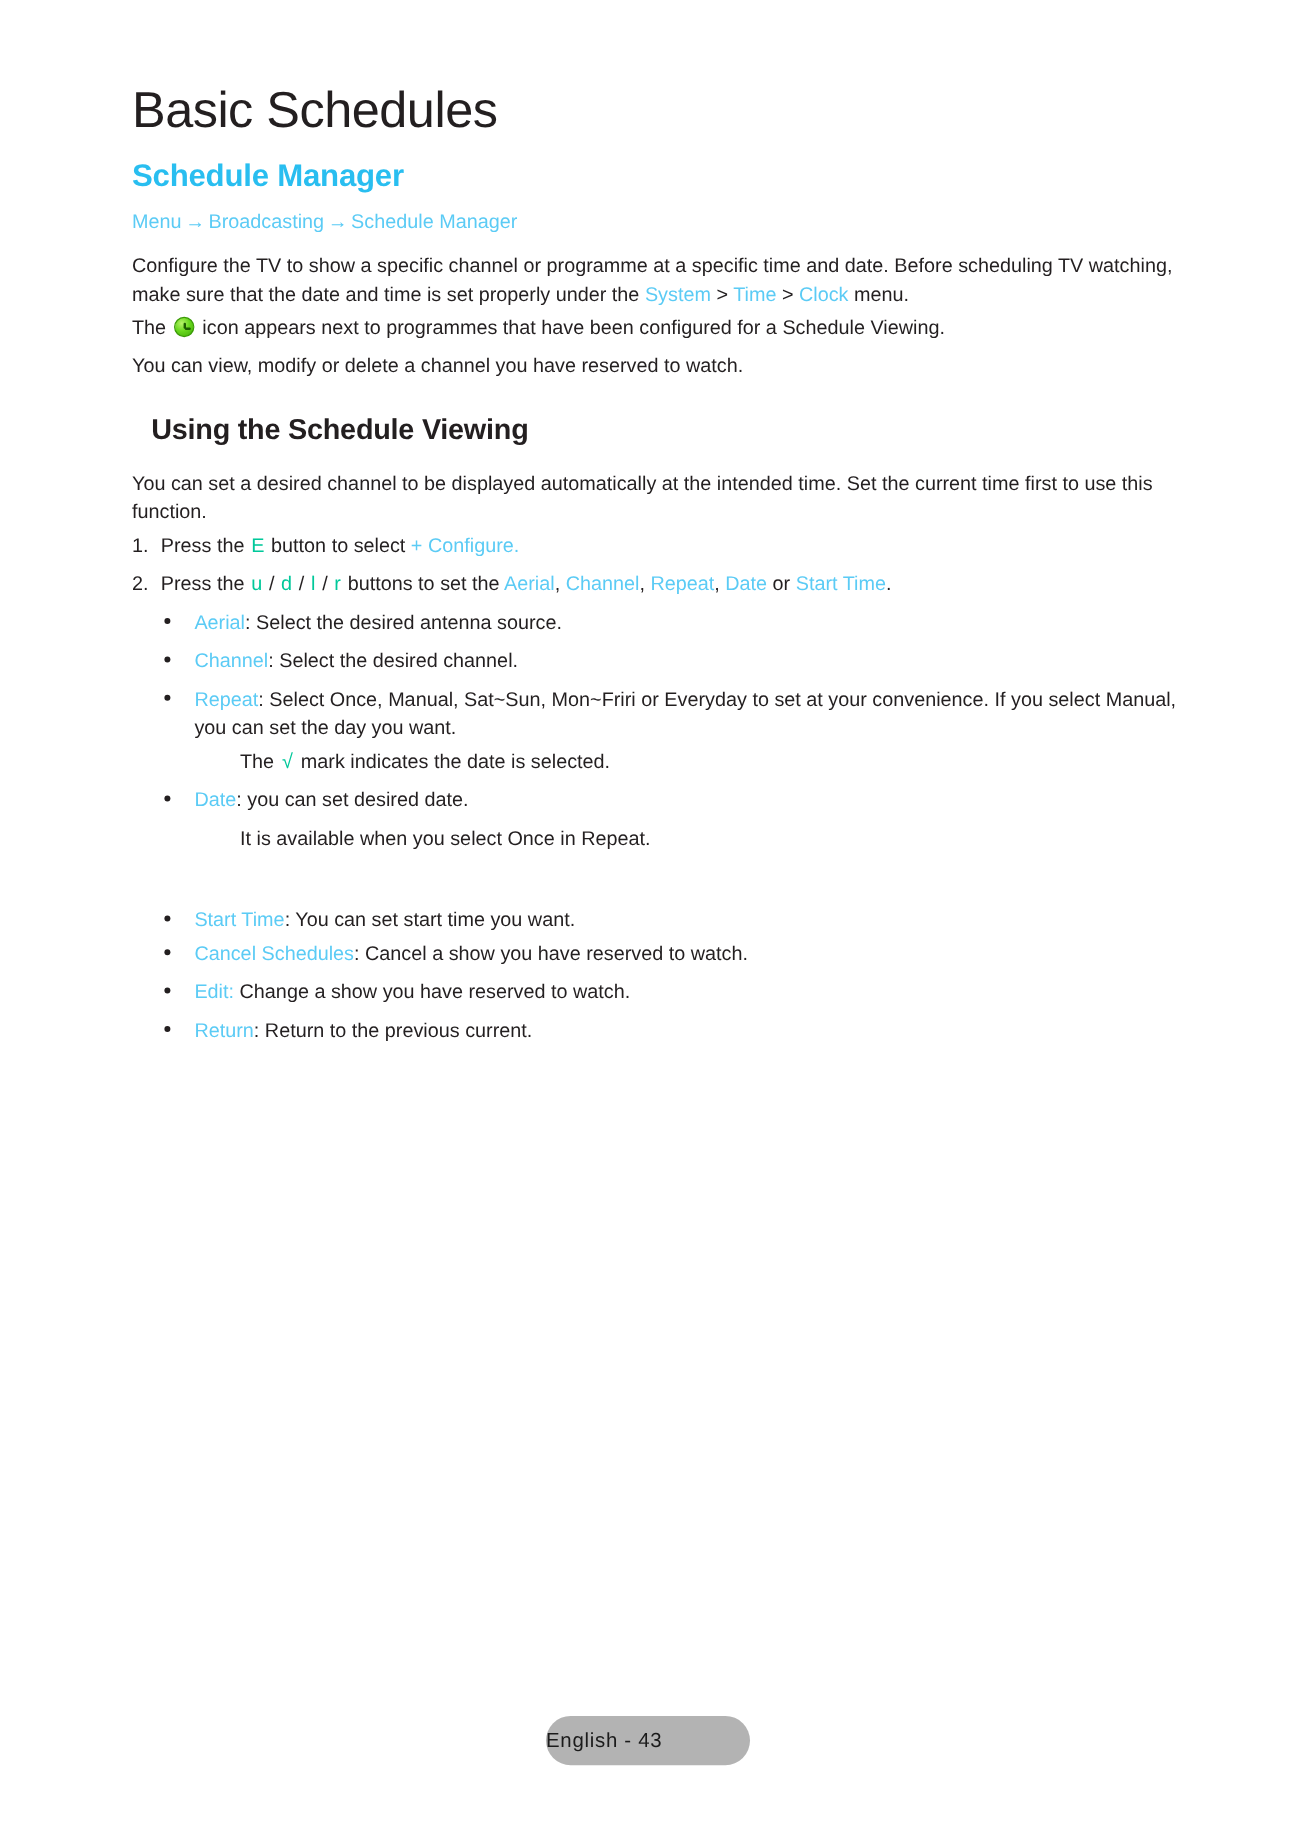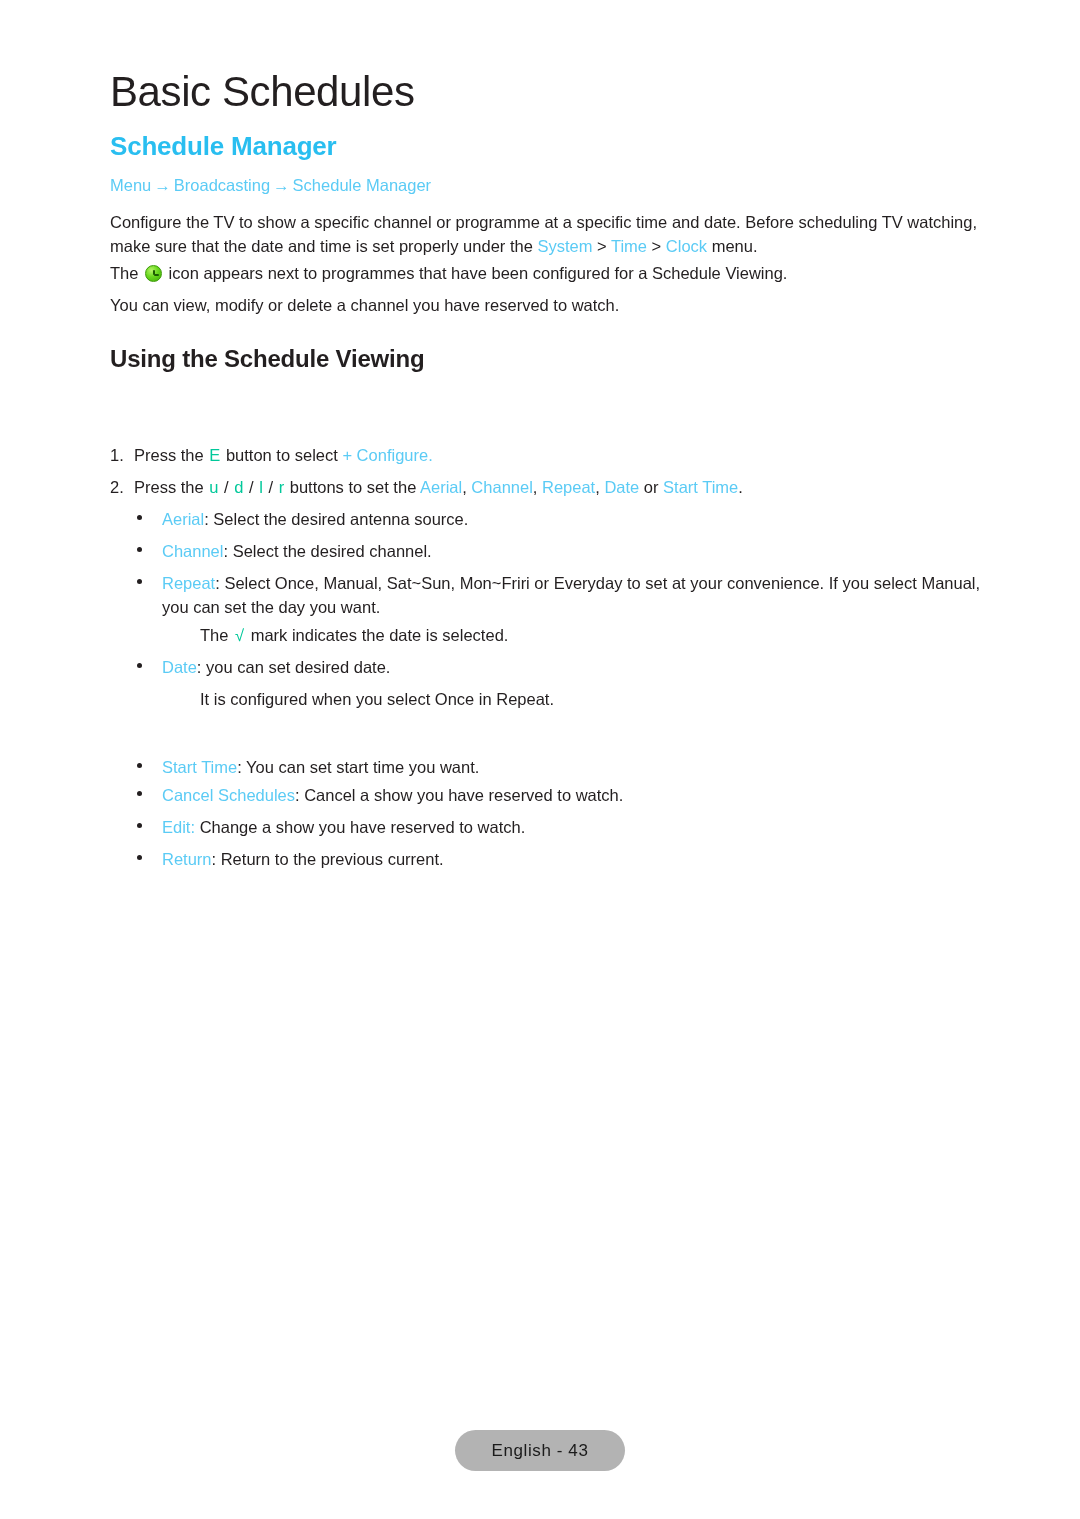--- a/index.html
+++ b/index.html
@@ -104,21 +104,21 @@
     position: absolute;
     left: 8px; top: 8px;
     width: 4.5px; height: 1.6px;
     background: #1d5c02;
     border-radius: 1px;
   }
 
   
   .sub-heading {
     position: absolute;
-    left: 110px;
+    left: 126px;
     top: 345px;
     font-size: 24px;
     font-weight: bold;
     color: #231f20;
     letter-spacing: -0.2px;
     white-space: nowrap;
   }
 
   
   .step {
@@ -179,21 +179,21 @@
   .footer-pill {
     position: absolute;
     left: 455px;
     top: 1430px;
     width: 170px;
     height: 41px;
     border-radius: 21px;
     background: #b3b3b3;
     display: flex;
     align-items: center;
-    justify-content: center;
+    justify-content: flex-start;
   }
   .footer-pill span {
     font-size: 17px;
     color: #1b1b1b;
     letter-spacing: 0.6px;
   }
 </style>
 </head>
 <body>
 
@@ -214,20 +214,23 @@
   <div class="body-col" style="top:211px;">
     <p class="para"><span>Configure the TV to show a specific channel or programme at a specific time and date. Before scheduling TV watching, make sure that the date and time is set properly under the </span><span class="cy">System</span><span class="dk"> &gt; </span><span class="cy">Time</span><span class="dk"> &gt; </span><span class="cy">Clock</span><span> menu.</span></p>
   </div>
 
   <div class="body-col" style="top:294px;">
     <p class="para">You can view, modify or delete a channel you have reserved to watch.</p>
   </div>
 
   <div class="sub-heading">Using the Schedule Viewing</div>
 
+  <div class="body-col" style="top:392px;">
+    <p class="para">You can set a desired channel to be displayed automatically at the intended time. Set the current time first to use this function.</p>
+  </div>
 
   <div class="step" style="top:444px;">
     <span class="num">1.</span><span>Press the </span><span class="keyglyph">E</span><span>  button to select </span><span class="cy">+ Configure.</span>
   </div>
 
   <div class="step" style="top:476px;">
     <span class="num">2.</span><span>Press the </span><span class="keyglyph">u</span><span class="dk">  /  </span><span class="keyglyph">d</span><span class="dk">  /  </span><span class="keyglyph">l</span><span class="dk">  /  </span><span class="keyglyph">r</span><span>  buttons to set the </span><span class="cy">Aerial</span><span>, </span><span class="cy">Channel</span><span>, </span><span class="cy">Repeat</span><span>, </span><span class="cy">Date</span><span> or </span><span class="cy">Start Time</span><span>.</span>
   </div>
 
   <div class="bullet" style="top:508px;">
@@ -247,21 +250,21 @@
 
   <div class="note" style="top:624px;">
     <span>The </span><span class="check">√</span><span> mark indicates the date is selected.</span>
   </div>
 
   <div class="bullet" style="top:656px;">
     <span class="dot"></span>
     <span class="btext"><span class="cy">Date</span><span>: </span><span>you can set desired date.</span></span>
   </div>
 
-  <div class="note" style="top:688px;">It is configured when you select Once in Repeat.</div>
+  <div class="note" style="top:688px;">It is available when you select Once in Repeat.</div>
 
   <div class="bullet" style="top:720px;margin-top:36px;">
     <span class="dot"></span>
     <span class="btext"><span class="cy">Start Time</span><span>: </span><span>You can set start time you want.</span></span>
   </div>
 
 
   <div class="bullet" style="top:784px;">
     <span class="dot"></span>
     <span class="btext"><span class="cy">Cancel Schedules</span><span>: </span><span>Cancel a show you have reserved to watch.</span></span>

